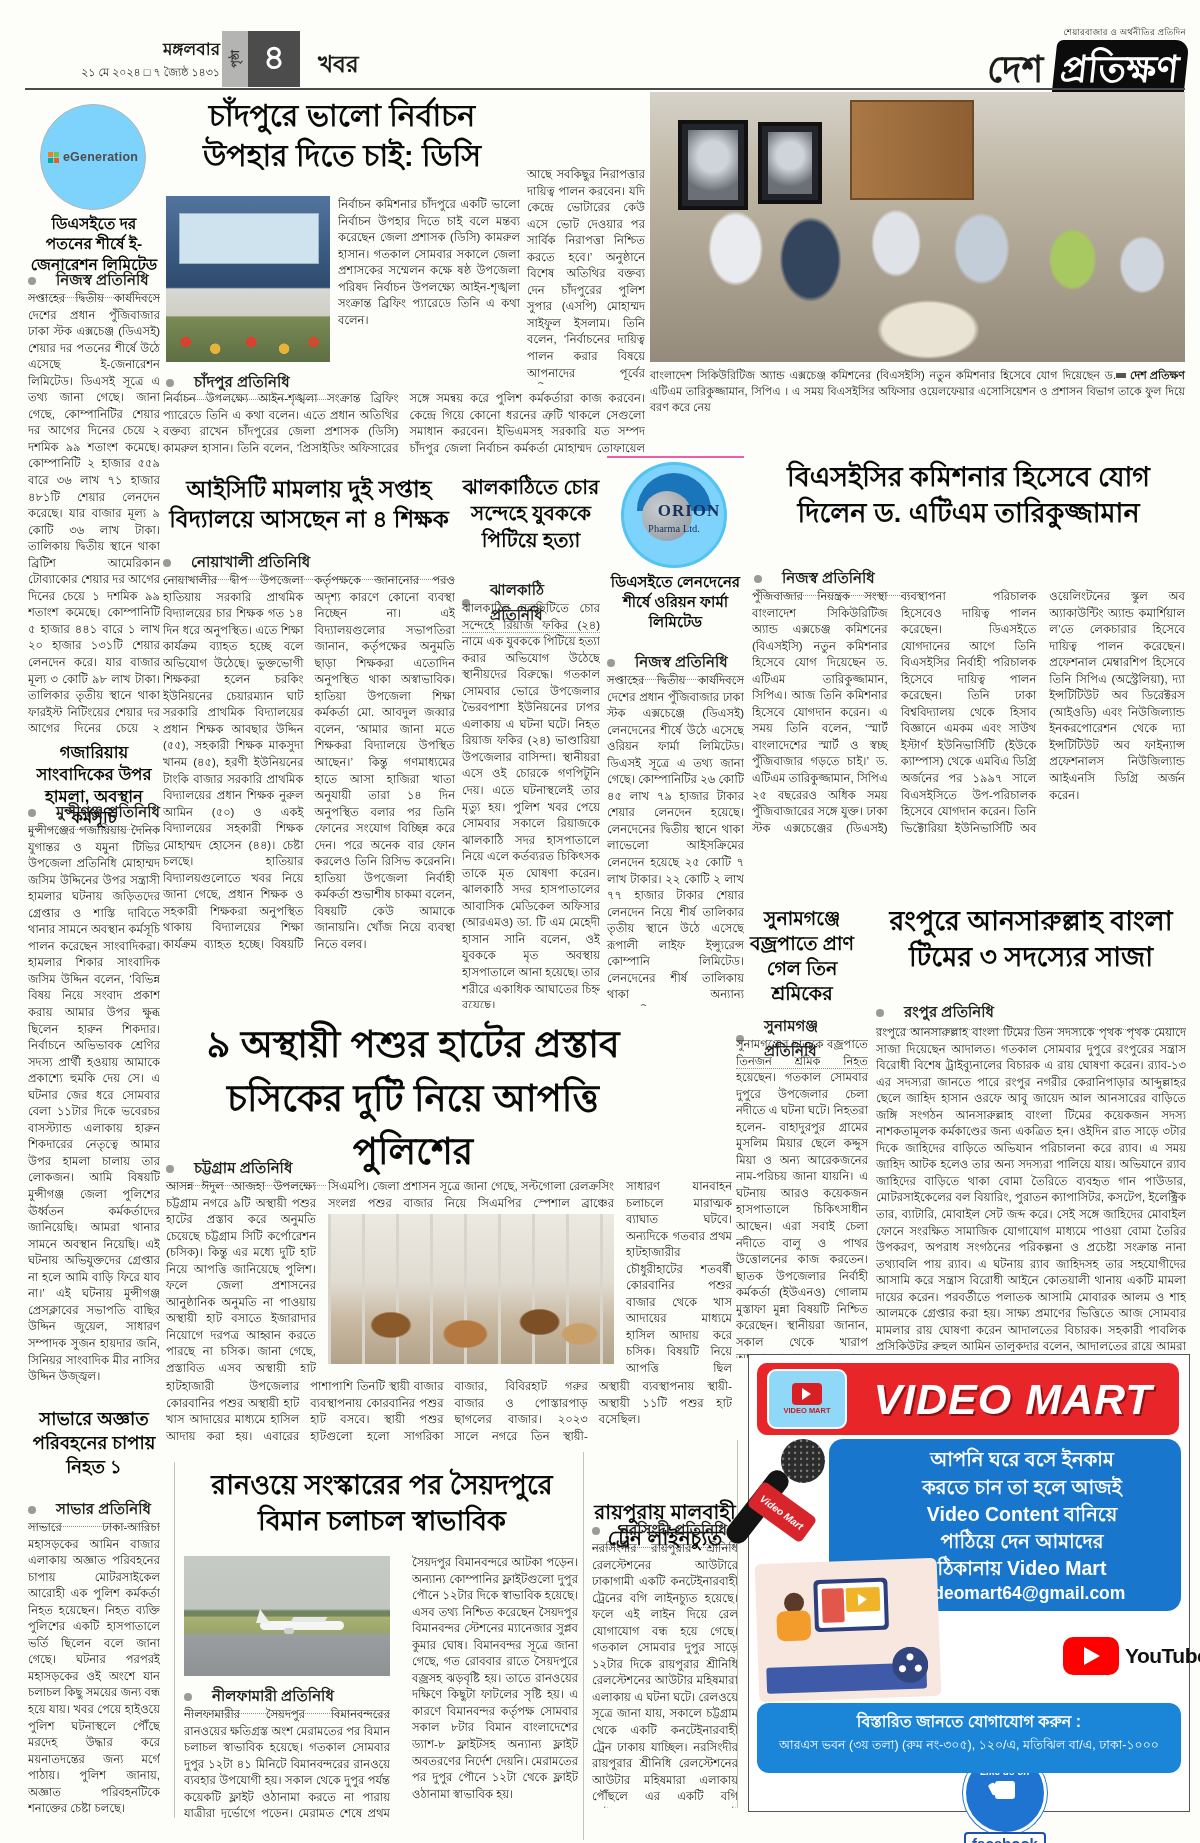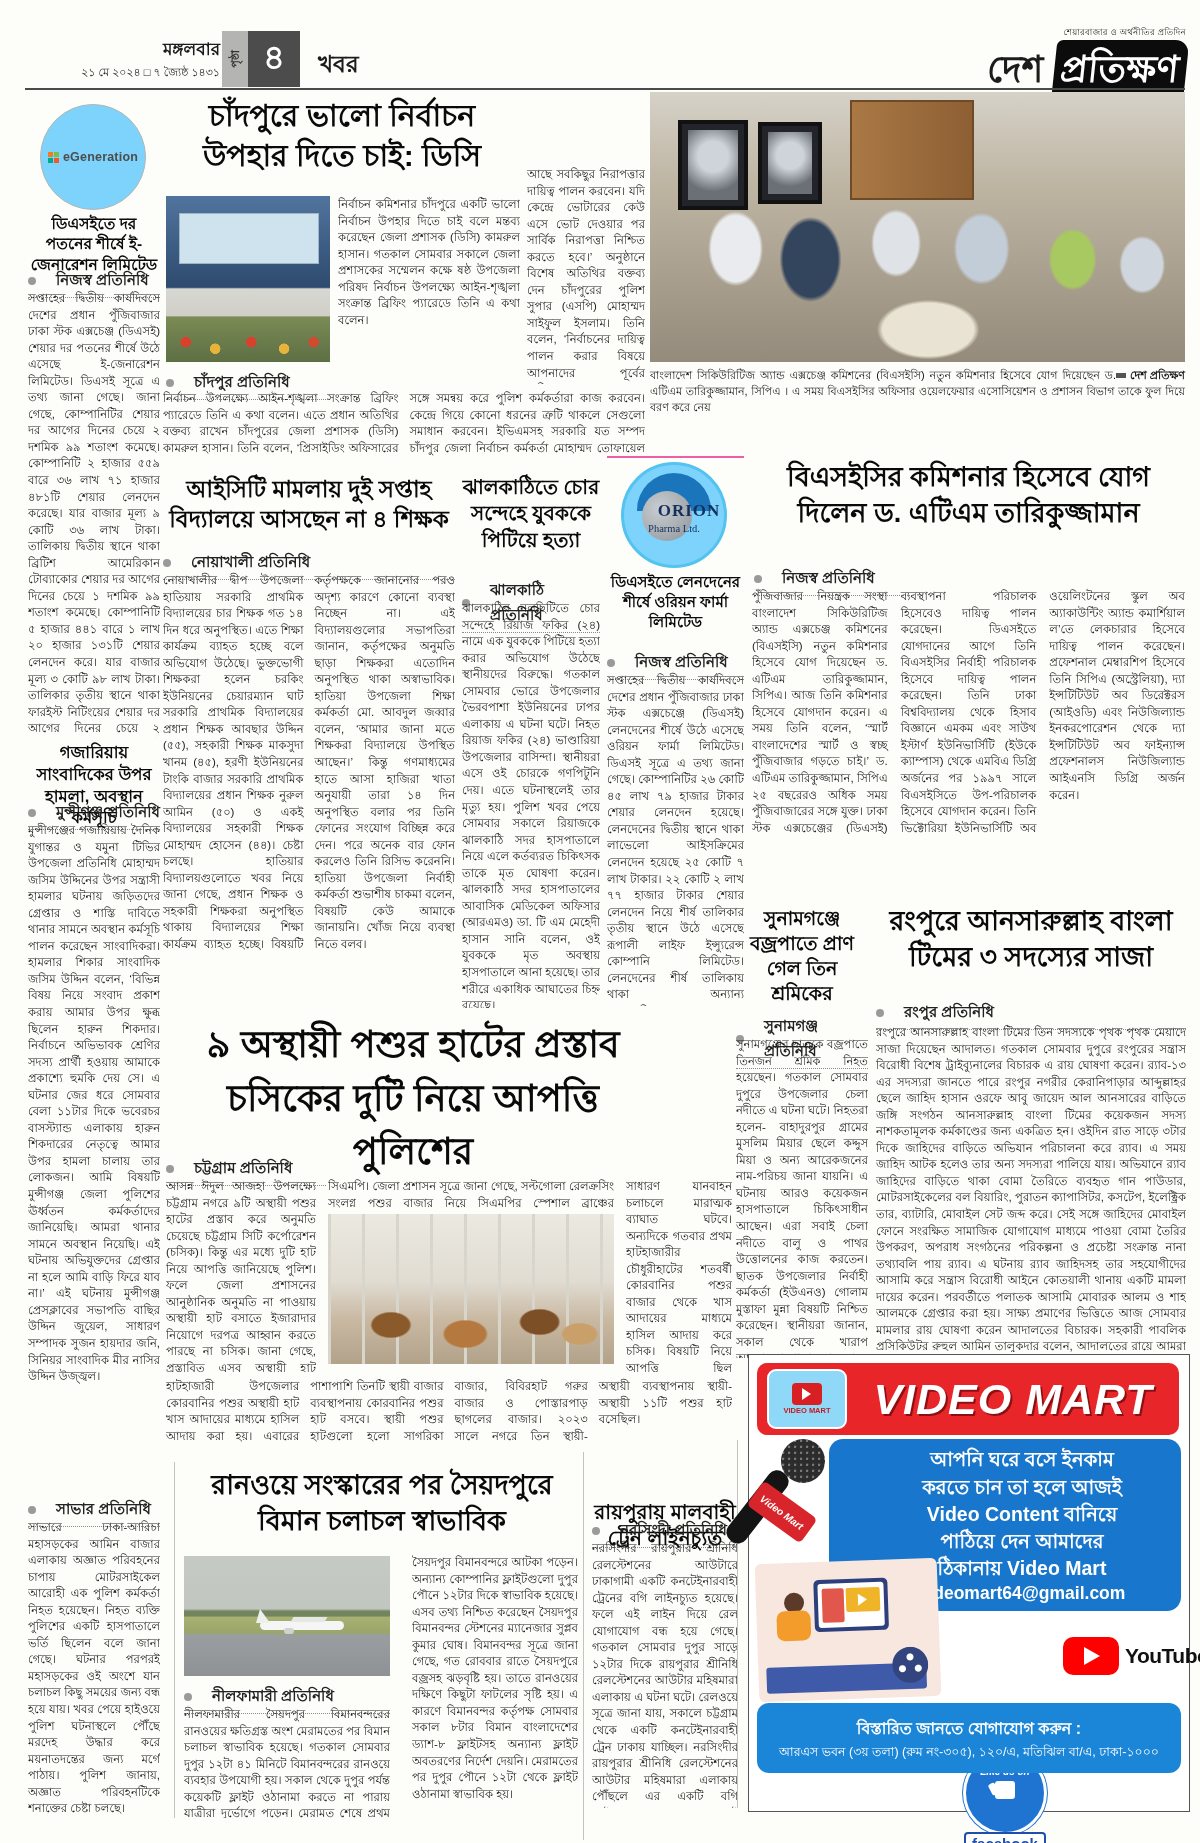--- a/index.html
+++ b/index.html
@@ -93,21 +93,21 @@
   .thumbicon{width:20px;height:18px;background:#fff;border-radius:3px;margin:4px auto 0;position:relative;}
   .thumbicon:before{content:"";position:absolute;left:-5px;top:2px;width:7px;height:12px;background:#fff;
                     border-radius:2px;transform:rotate(-28deg);}
   .fbbadge .word{margin-top:-12px;background:#fff;border:2px solid #1f4faa;border-radius:4px;
                  font-size:15px;font-weight:bold;color:#1f4faa;padding:1px 6px;display:inline-block;}
   .ytwrap{display:flex;align-items:center;gap:6px;}
   .ytbtn{width:56px;height:38px;background:#f00;border-radius:10px;position:relative;}
   .ytbtn:before{content:"";position:absolute;left:21px;top:10px;border-left:16px solid #fff;
                 border-top:9px solid transparent;border-bottom:9px solid transparent;}
   .ytwrap .t{font-size:21px;font-weight:bold;color:#111;letter-spacing:-.5px;}
-  .adcontact{background:#1b86d8;border-radius:12px;color:#fff;text-align:center;padding-top:13px;box-sizing:border-box;}
+  .adcontact{background:#1b86d8;border-radius:12px;color:#fff;text-align:center;padding-top:6px;box-sizing:border-box;}
   .adcontact .t1{font-size:16px;font-weight:bold;}
   .pills{display:flex;justify-content:center;gap:8px;margin:3px 0 2px;}
   .pill{background:#0f2f5e;border-radius:12px;padding:1px 12px;font-size:15px;font-weight:bold;}
   .adcontact .addr{font-size:12.5px;}
   .adfooter{background:#123a66;color:#fff;display:flex;align-items:center;justify-content:center;
             font-size:14.5px;font-weight:bold;}
   
   .p-bsec{background:
      radial-gradient(55px 75px at 16% 58%, #e9ebee 0 44%, transparent 50%),
      radial-gradient(62px 85px at 30% 62%, #33445d 0 44%, transparent 50%),
@@ -184,20 +184,21 @@
     </div>
   <div class="abs bodytxt" style="left:28px;top:290px;width:132px;height:448px;">সপ্তাহের দ্বিতীয় কার্যদিবসে দেশের প্রধান পুঁজিবাজার ঢাকা স্টক এক্সচেঞ্জ (ডিএসই) শেয়ার দর পতনের শীর্ষে উঠে এসেছে ই-জেনারেশন লিমিটেড। ডিএসই সূত্রে এ তথ্য জানা গেছে। জানা গেছে, কোম্পানিটির শেয়ার দর আগের দিনের চেয়ে ২ দশমিক ৯৯ শতাংশ কমেছে। কোম্পানিটি ২ হাজার ৫৫৯ বারে ৩৬ লাখ ৭১ হাজার ৪৮১টি শেয়ার লেনদেন করেছে। যার বাজার মূল্য ৯ কোটি ৩৬ লাখ টাকা। তালিকায় দ্বিতীয় স্থানে থাকা ব্রিটিশ আমেরিকান টোব্যাকোর শেয়ার দর আগের দিনের চেয়ে ১ দশমিক ৯৯ শতাংশ কমেছে। কোম্পানিটি ৫ হাজার ৪৪১ বারে ১ লাখ ২০ হাজার ১৩১টি শেয়ার লেনদেন করে। যার বাজার মূল্য ৩ কোটি ৯৮ লাখ টাকা। তালিকার তৃতীয় স্থানে থাকা ফারইস্ট নিটিংয়ের শেয়ার দর আগের দিনের চেয়ে ২ শতাংশ কমেছে। কোম্পানিটি ১ হাজার ৪১৪ বারে ৪৭ লাখ ১৯ হাজার ৯২১টি শেয়ার লেনদেন করে। যার বাজার মূল্য ২ কোটি ৯৮ লাখ টাকার। তালিকায় থাকা অন্যান্য কোম্পানির মধ্যে: প্রাইম ইন্স্যুরেন্সের ২.৯৭ শতাংশ, এইচআর টেক্সটাইলের ২.৯৭ শতাংশ, জেমিনি সি ফুডের ২.৯৬ শতাংশ, প্রভাতী ইন্স্যুরেন্সের ২.৯৬ শতাংশ, জেএমআই সিরিঞ্জের ২.৯৫ শতাংশ, ফরচুন সুজের ২.৯৪ শতাংশ এবং এপেক্স ফুডস লিমিটেডের ২.৯৪ শতাংশ দর কমেছে।</div>
 
   <div class="abs head" style="left:28px;top:742px;width:132px;font-size:16.5px;">গজারিয়ায় সাংবাদিকের উপর হামলা, অবস্থান কর্মসূচি</div>
   <div class="abs byline" style="left:28px;top:800px;width:132px;">
       <span class="dot"></span>
       <span>মুন্সীগঞ্জ প্রতিনিধি</span>
     </div>
   <div class="abs bodytxt" style="left:28px;top:822px;width:132px;height:580px;">মুন্সীগঞ্জের গজারিয়ায় দৈনিক যুগান্তর ও যমুনা টিভির উপজেলা প্রতিনিধি মোহাম্মদ জসিম উদ্দিনের উপর সন্ত্রাসী হামলার ঘটনায় জড়িতদের গ্রেপ্তার ও শাস্তি দাবিতে থানার সামনে অবস্থান কর্মসূচি পালন করেছেন সাংবাদিকরা। হামলার শিকার সাংবাদিক জসিম উদ্দিন বলেন, ‘বিভিন্ন বিষয় নিয়ে সংবাদ প্রকাশ করায় আমার উপর ক্ষুব্ধ ছিলেন হারুন শিকদার। নির্বাচনে অভিভাবক শ্রেণির সদস্য প্রার্থী হওয়ায় আমাকে প্রকাশ্যে হুমকি দেয় সে। এ ঘটনার জের ধরে সোমবার বেলা ১১টার দিকে ভবেরচর বাসস্ট্যান্ড এলাকায় হারুন শিকদারের নেতৃত্বে আমার উপর হামলা চালায় তার লোকজন। আমি বিষয়টি মুন্সীগঞ্জ জেলা পুলিশের ঊর্ধ্বতন কর্মকর্তাদের জানিয়েছি। আমরা থানার সামনে অবস্থান নিয়েছি। এই ঘটনায় অভিযুক্তদের গ্রেপ্তার না হলে আমি বাড়ি ফিরে যাব না।’ এই ঘটনায় মুন্সীগঞ্জ প্রেসক্লাবের সভাপতি বাছির উদ্দিন জুয়েল, সাধারণ সম্পাদক সুজন হায়দার জনি, সিনিয়র সাংবাদিক মীর নাসির উদ্দিন উজ্জ্বল।</div>
 
+  <div class="abs head" style="left:28px;top:1408px;width:132px;font-size:18px;">সাভারে অজ্ঞাত পরিবহনের চাপায় নিহত ১</div>
   <div class="abs byline" style="left:28px;top:1497px;width:132px;">
       <span class="dot"></span>
       <span>সাভার প্রতিনিধি</span>
     </div>
   <div class="abs bodytxt" style="left:28px;top:1519px;width:132px;height:296px;">সাভারে ঢাকা-আরিচা মহাসড়কের আমিন বাজার এলাকায় অজ্ঞাত পরিবহনের চাপায় মোটরসাইকেল আরোহী এক পুলিশ কর্মকর্তা নিহত হয়েছেন। নিহত ব্যক্তি পুলিশের একটি হাসপাতালে ভর্তি ছিলেন বলে জানা গেছে। ঘটনার পরপরই মহাসড়কের ওই অংশে যান চলাচল কিছু সময়ের জন্য বন্ধ হয়ে যায়। খবর পেয়ে হাইওয়ে পুলিশ ঘটনাস্থলে পৌঁছে মরদেহ উদ্ধার করে ময়নাতদন্তের জন্য মর্গে পাঠায়। পুলিশ জানায়, অজ্ঞাত পরিবহনটিকে শনাক্তের চেষ্টা চলছে।</div>
 
   <div class="abs head" style="left:163px;top:96px;width:358px;font-size:30px;">চাঁদপুরে ভালো নির্বাচন উপহার দিতে চাই: ডিসি</div>
   <div class="abs ph p-stage" style="left:166px;top:196px;width:164px;height:166px;">
     <div class="banner"></div>
   </div>

